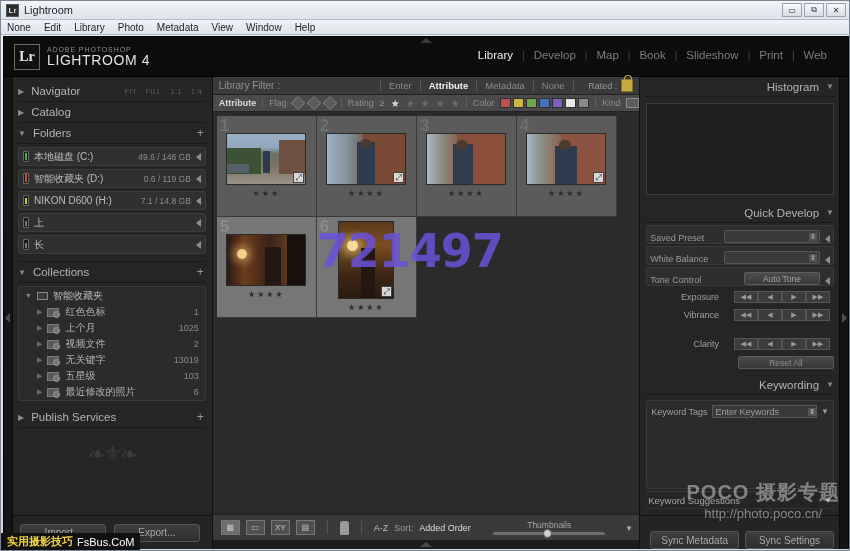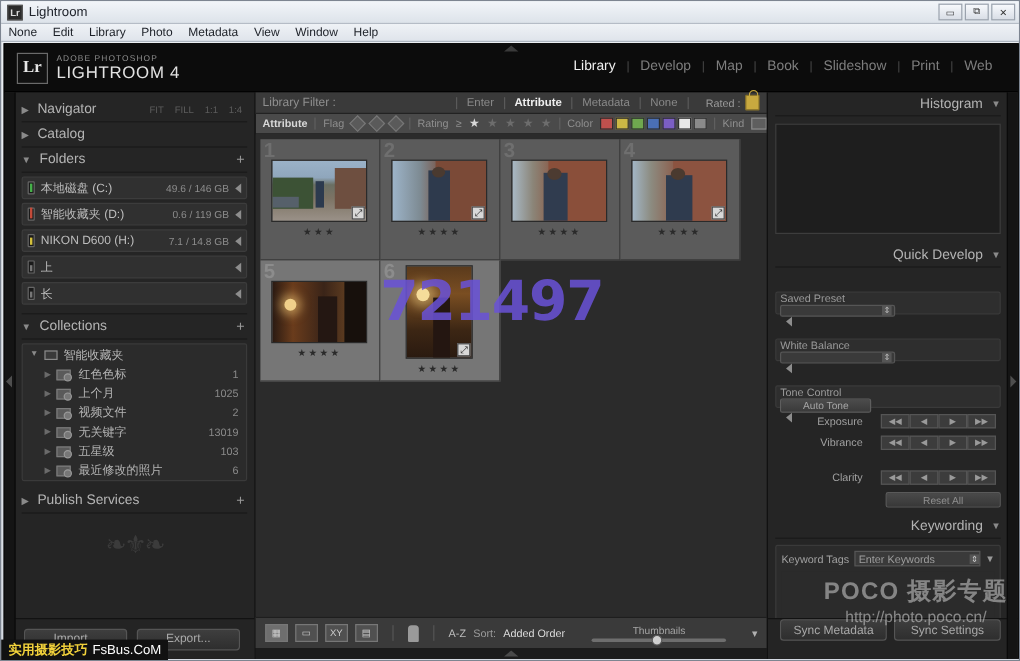--- a/index.html
+++ b/index.html
@@ -381,25 +381,24 @@
     height: 20px; color: #b4b4b4; font-size: 11.5px;
     border-bottom: 1px solid #1a1a1a;
     gap: 7px;
   }
   .rsec-head .tw { font-size: 8px; color: #8a8a8a; }
   .histogram {
     height: 92px; margin: 6px 0 8px 0;
     background: #1e1e1e; border: 1px solid #3d3d3d;
   }
   .qd-row {
-    display: flex; align-items: flex-start;
-    height: 19px; margin-top: 20px;
+    display: flex; align-items: flex-end;
+    height: 19px; margin-top: 2px;
     background: #2e2e2e; border: 1px solid #3a3a3a; border-radius: 2px;
     padding: 0 3px;
-    flex-direction: column;
   }
   .qd-row .lb { font-size: 9px; color: #9a9a9a; flex: 1; }
   .combo {
     width: 96px; height: 13px;
     background: #3a3a3a; border: 1px solid #565656; border-radius: 2px;
     display: flex; align-items: center; justify-content: flex-end;
     padding-right: 2px;
   }
   .combo .ar { font-size: 7px; color: #bbb; background: #555; padding: 0 1px; }
   .qd-row .tri {
@@ -455,21 +454,21 @@
     height: 17px; font-size: 9.5px; color: #a8a8a8;
     border-top: 1px solid #3a3a3a; margin-top: 2px; padding: 0 2px;
   }
   .kw-sugg-grid {
     height: 48px; display: grid;
     grid-template-columns: 1fr 1fr 1fr;
     grid-template-rows: 1fr 1fr 1fr;
   }
   .kw-sugg-grid div { border: 1px solid #313131; }
   .rp-bottom {
-    height: 34px; display: flex; align-items: flex-start; gap: 6px;
+    height: 34px; display: flex; align-items: flex-end; gap: 6px;
     padding: 0 14px 0 10px;
     background: #242424; border-top: 1px solid #121212;
   }
 
   
   .poco {
     position: absolute; right: 8px; bottom: 28px;
     text-align: center; pointer-events: none; opacity: .55;
   }
   .poco .l1 { font-size: 20px; color: #cfcfcf; font-weight: bold; letter-spacing: 1px; }

